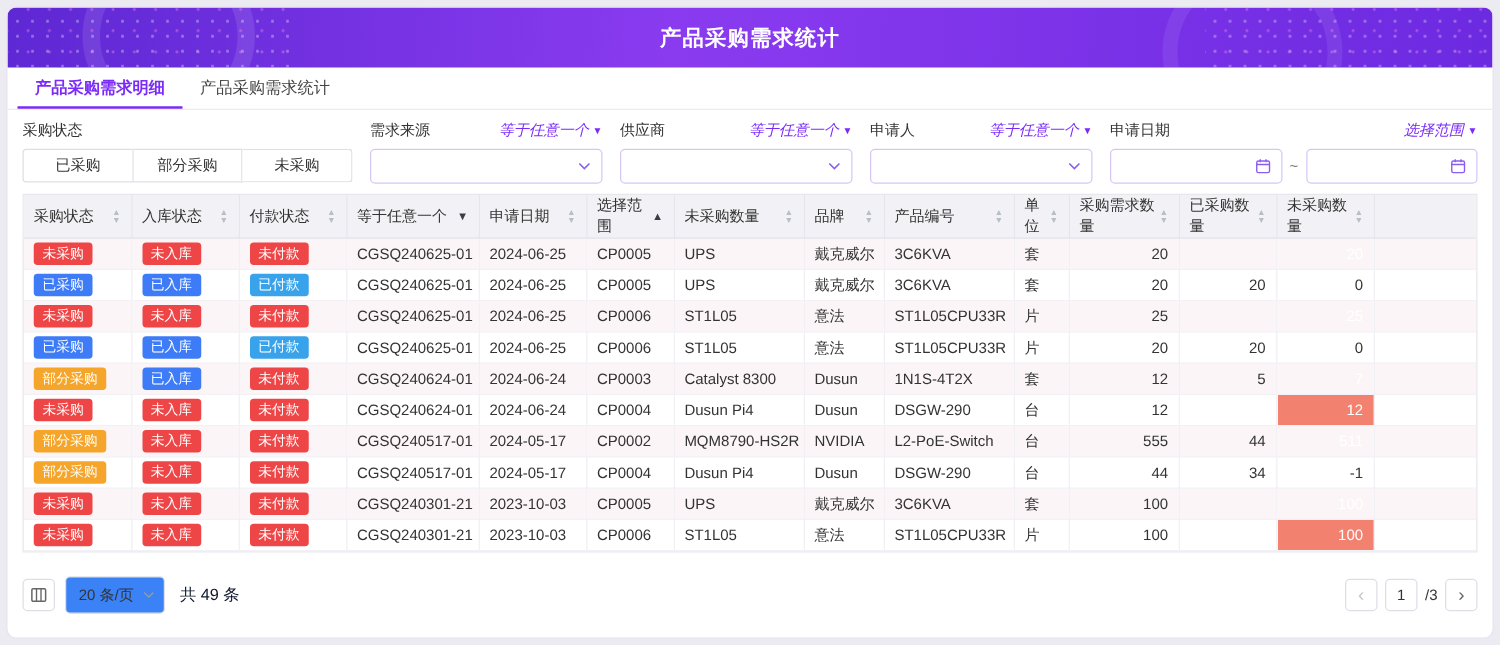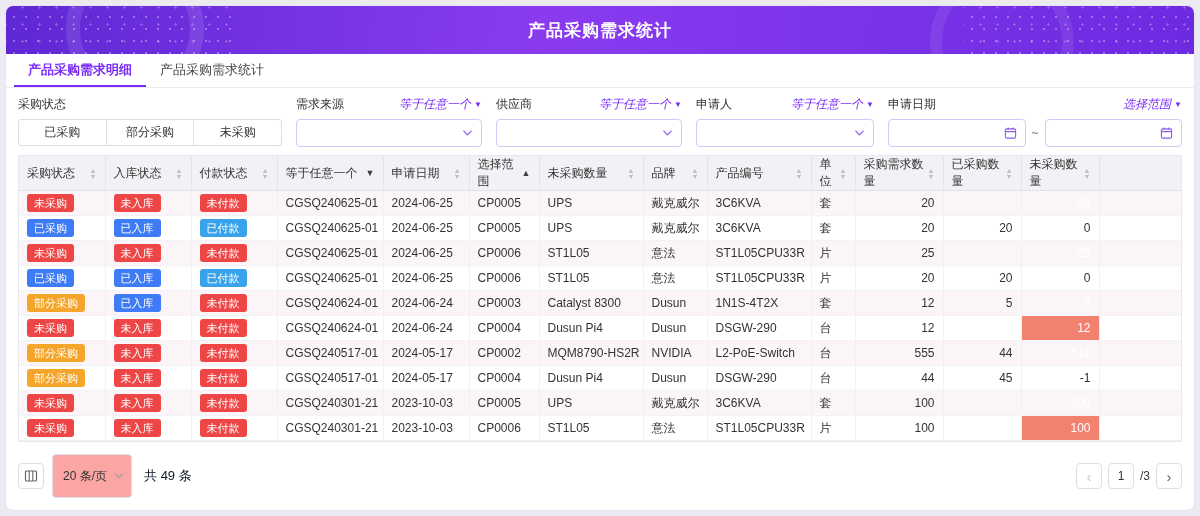--- a/index.html
+++ b/index.html
@@ -75,21 +75,21 @@
   .badge.cyan{background:var(--badge-cyan);}
   .badge.orange{background:var(--badge-orange);}
   .sort{display:inline-flex;flex-direction:column;align-items:center;line-height:1;color:#b9bdc6;font-size:7px;flex:0 0 auto;}
   .sort.asc,.sort.desc{color:#3c3c46;font-size:9px;}
   .sort i{font-style:normal;display:block;height:6px;overflow:hidden;}
 
   
   .pagination{display:flex;align-items:center;justify-content:space-between;padding:8px 12px;flex:1;}
   .pg-left{display:flex;align-items:center;gap:8px;}
   .icon-btn{width:26px;height:26px;border:1px solid #dcdfe6;border-radius:4px;background:#fff;display:flex;align-items:center;justify-content:center;cursor:pointer;}
-  .size-select{position:relative;height:44px;border:1px solid #dcdfe6;border-radius:4px;background:#fca5a5;display:flex;align-items:center;padding:0 24px 0 10px;font-size:12px;color:#333;cursor:pointer;}
+  .size-select{position:relative;height:30px;border:1px solid #dcdfe6;border-radius:4px;background:#3b82f6;display:flex;align-items:center;padding:0 24px 0 10px;font-size:12px;color:#333;cursor:pointer;}
   .size-select svg{position:absolute;right:7px;}
   .total{font-size:13px;color:#0f172a;margin-left:4px;}
   .pg-right{display:flex;align-items:center;gap:6px;}
   .page-btn{width:26px;height:26px;border:1px solid #dcdfe6;border-radius:4px;background:#fff;display:flex;align-items:center;justify-content:center;font-size:15px;color:#666;cursor:pointer;line-height:1;}
   .page-btn.disabled{color:#c3c7ce;}
   .page-cur{width:26px;height:26px;border:1px solid #dcdfe6;border-radius:4px;background:#fff;display:flex;align-items:center;justify-content:center;font-size:12px;color:#333;}
   .page-total{font-size:12px;color:#333;}
 </style>
 </head>
 <body>
@@ -447,21 +447,21 @@
             <td><span class="badge red">未入库</span></td>
             <td><span class="badge red">未付款</span></td>
             <td>CGSQ240517-01</td>
             <td>2024-05-17</td>
             <td>CP0004</td>
             <td>Dusun Pi4</td>
             <td>Dusun</td>
             <td>DSGW-290</td>
             <td>台</td>
             <td class="num">44</td>
-            <td class="num">45</td>
+            <td class="num">34</td>
             <td class="num">-1</td>
             <td class="filler"></td>
           </tr>
           <tr class="odd">
             <td><span class="badge red">未采购</span></td>
             <td><span class="badge red">未入库</span></td>
             <td><span class="badge red">未付款</span></td>
             <td>CGSQ240301-21</td>
             <td>2023-10-03</td>
             <td>CP0005</td>

